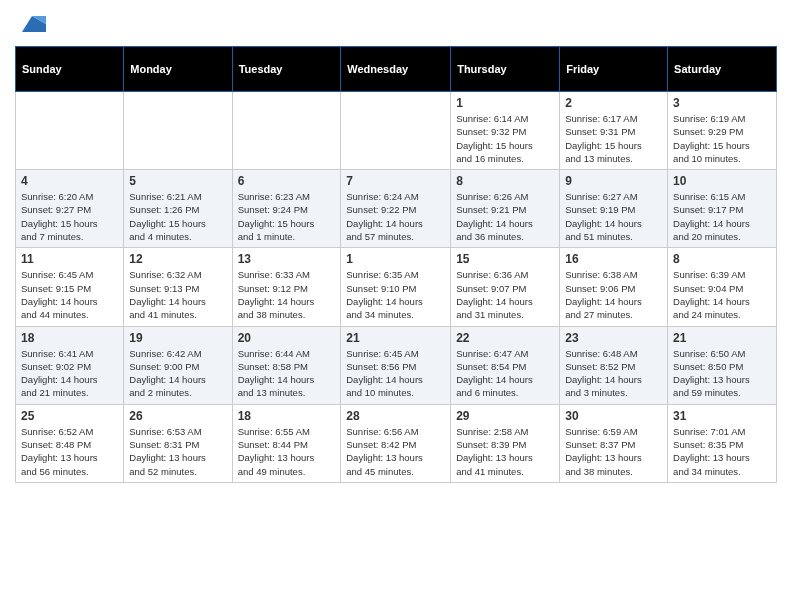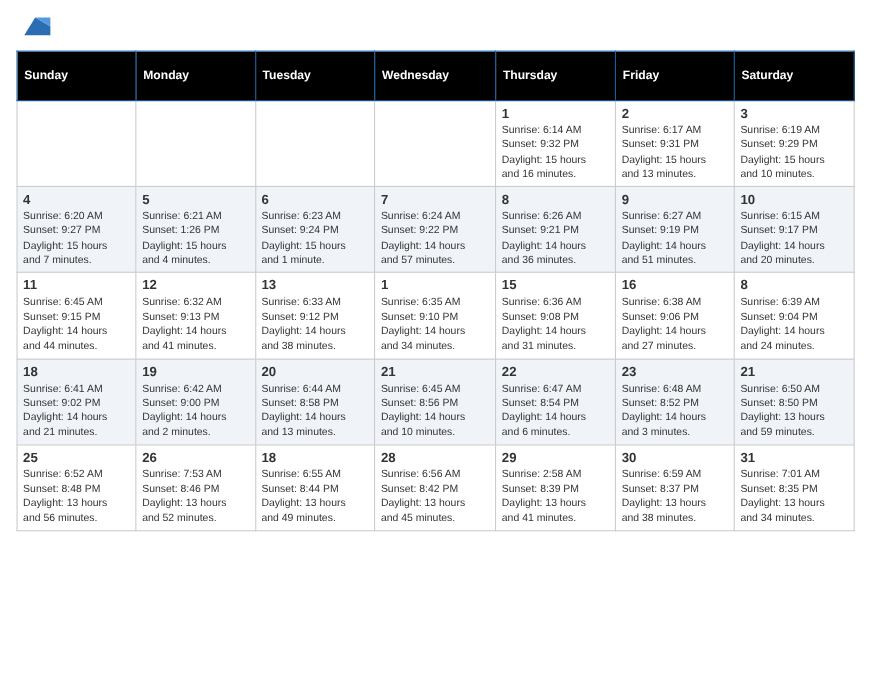--- a/index.html
+++ b/index.html
@@ -238,21 +238,21 @@
           <td>
             <span class="day-num">1</span>
             <div class="day-info">Sunrise: 6:35 AM</div>
             <div class="day-info">Sunset: 9:10 PM</div>
             <div class="day-info">Daylight: 14 hours</div>
             <div class="day-info">and 34 minutes.</div>
           </td>
           <td>
             <span class="day-num">15</span>
             <div class="day-info">Sunrise: 6:36 AM</div>
-            <div class="day-info">Sunset: 9:08 PM</div>
+            <div class="day-info">Sunset: 9:07 PM</div>
             <div class="day-info">Daylight: 14 hours</div>
             <div class="day-info">and 31 minutes.</div>
           </td>
           <td>
             <span class="day-num">16</span>
             <div class="day-info">Sunrise: 6:38 AM</div>
             <div class="day-info">Sunset: 9:06 PM</div>
             <div class="day-info">Daylight: 14 hours</div>
             <div class="day-info">and 27 minutes.</div>
           </td>
@@ -318,22 +318,22 @@
         <tr class="row-odd">
           <td>
             <span class="day-num">25</span>
             <div class="day-info">Sunrise: 6:52 AM</div>
             <div class="day-info">Sunset: 8:48 PM</div>
             <div class="day-info">Daylight: 13 hours</div>
             <div class="day-info">and 56 minutes.</div>
           </td>
           <td>
             <span class="day-num">26</span>
-            <div class="day-info">Sunrise: 7:53 AM</div>
-            <div class="day-info">Sunset: 8:46 PM</div>
+            <div class="day-info">Sunrise: 6:53 AM</div>
+            <div class="day-info">Sunset: 8:31 PM</div>
             <div class="day-info">Daylight: 13 hours</div>
             <div class="day-info">and 52 minutes.</div>
           </td>
           <td>
             <span class="day-num">18</span>
             <div class="day-info">Sunrise: 6:55 AM</div>
             <div class="day-info">Sunset: 8:44 PM</div>
             <div class="day-info">Daylight: 13 hours</div>
             <div class="day-info">and 49 minutes.</div>
           </td>

